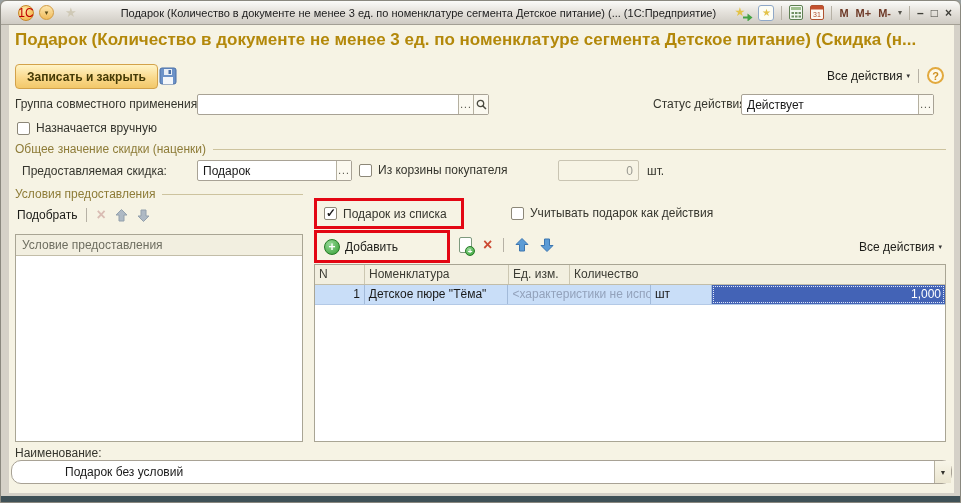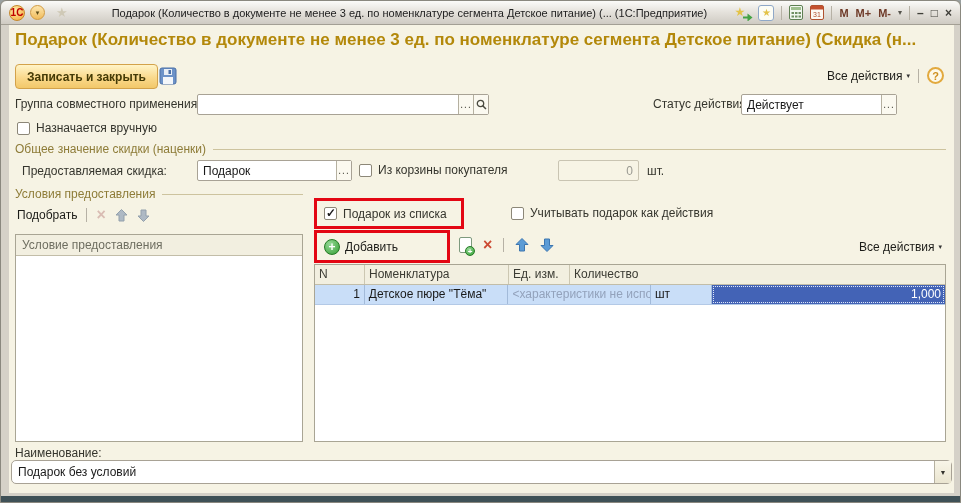--- a/index.html
+++ b/index.html
@@ -7,22 +7,22 @@
   body { font-family:"Liberation Sans", sans-serif; }
   .window { position:relative; width:961px; height:503px; background:#D5D1C8;
             border:1px solid #8A887F; border-radius:6px 6px 0 0; overflow:hidden; }
   
   .titlebar { position:absolute; left:0; top:0; right:0; height:24px;
               background:linear-gradient(#FBFBF9, #E6E3DD 45%, #CFCBC3);
               border-bottom:1px solid #A39F94; border-radius:6px 6px 0 0;
               display:flex; align-items:center; padding:0 8px; }
   .tb-left { display:flex; align-items:center; gap:5px; }
   .logo-1c { width:16px; height:16px; border-radius:50%; background:radial-gradient(circle at 35% 30%, #FFE9A8, #F2A936);
-             border:1px solid #C5872B; color:#C00000; font-size:10px; font-weight:bold;
-             display:flex; align-items:center; justify-content:center; }
+             border:1px solid #C5872B; color:#C00000; font-size:12px; font-weight:normal;
+             display:flex; align-items:center; justify-content:center;margin-left:9px; }
   .circle-btn { width:15px; height:15px; border-radius:50%; background:linear-gradient(#FDE6AE,#F0BC5C);
              border:1px solid #D19A40; color:#5A4A16; font-size:7px;
              display:flex; align-items:center; justify-content:center; }
   .tb-star { color:#CFC9B6; font-size:13px; line-height:13px; margin-left:6px; }
   .tb-title { font-size:11px; color:#222; margin-left:44px; white-space:nowrap; overflow:hidden; flex:1; }
   .tb-right { display:flex; align-items:center; gap:7px; margin-left:6px; }
   .navstar { position:relative; width:17px; height:16px; }
   .navstar .st { color:#E3C348; font-size:12px; position:absolute; left:0; top:0; }
   .navstar svg { position:absolute; right:-2px; bottom:0; }
   .starframe { width:16px; height:16px; border:1px solid #8FA8C8; border-radius:3px; background:#FDFDF5;
@@ -75,21 +75,21 @@
                padding:0 6px; font-size:12px; color:#6E6E60; }
   
   .table { background:#fff; border:1px solid #A9A594; font-size:12px; }
   .thead { display:flex; height:20px; background:#F2EFE0; border-bottom:1px solid #C2BDA8; color:#3B3B33; }
   .th { padding:2px 4px; border-right:1px solid #CCC7B2; white-space:nowrap; overflow:hidden; }
   .trow { display:flex; height:20px; background:#C9DEF8; border-bottom:1px solid #B3C9E6; color:#1A1A1A; }
   .td { padding:2px 4px; border-right:1px solid rgba(90,120,160,.35); white-space:nowrap; overflow:hidden; }
   .td.num { text-align:right; }
   .td.ghost { color:#93A2BB; }
   .td.sel { background:#4363B6; color:#fff; text-align:right; outline:1px dotted #DDE6F8; outline-offset:-2px; }
-  .combo { background:#fff; border:1px solid #A8A295; border-radius:5px; display:flex; align-items:center; }
+  .combo { background:#fff; border:1px solid #A8A295; border-radius:10px; display:flex; align-items:center;padding-left:47px; }
   .combo .val { flex:1; padding:0 6px; font-size:12px; color:#1A1A1A; }
   .combo-btn { width:17px; align-self:stretch; border-left:1px solid #B5B0A0;
                background:linear-gradient(#F8F5E8,#EAE5D0); display:flex; align-items:center; justify-content:center;
                font-size:7px; color:#33322C; }
   .linkbtn { display:flex; align-items:center; gap:5px; font-size:12px; color:#1C1C18; }
 </style>
 </head>
 <body>
 
 <div class="window">
@@ -168,21 +168,21 @@
       <span class="val"></span>
       <span class="adorn">...</span>
       <span class="adorn">
         <svg width="11" height="11">
             <circle cx="4.5" cy="4.5" r="3.2" fill="none" stroke="#4A4A40" stroke-width="1.3"></circle>
             <line x1="7" y1="7" x2="10" y2="10" stroke="#4A4A40" stroke-width="1.5"></line>
           </svg>
       </span>
     </div>
     <span class="abs lbl" style="left:644px; top:72px;">Статус действия:</span>
-    <div class="abs input" style="left:732px; top:69px; width:156px;">
+    <div class="abs input" style="left:732px; top:69px; width:193px;">
       <span class="val">Действует</span>
       <span class="adorn">...</span>
     </div>
 
     <div class="abs cbrow" style="left:8px; top:96px;">
       <span class="checkbox"></span>
       <span class="lbl">Назначается вручную</span>
     </div>
 
     <div class="abs group" style="left:6px; top:117px; width:931px;">

